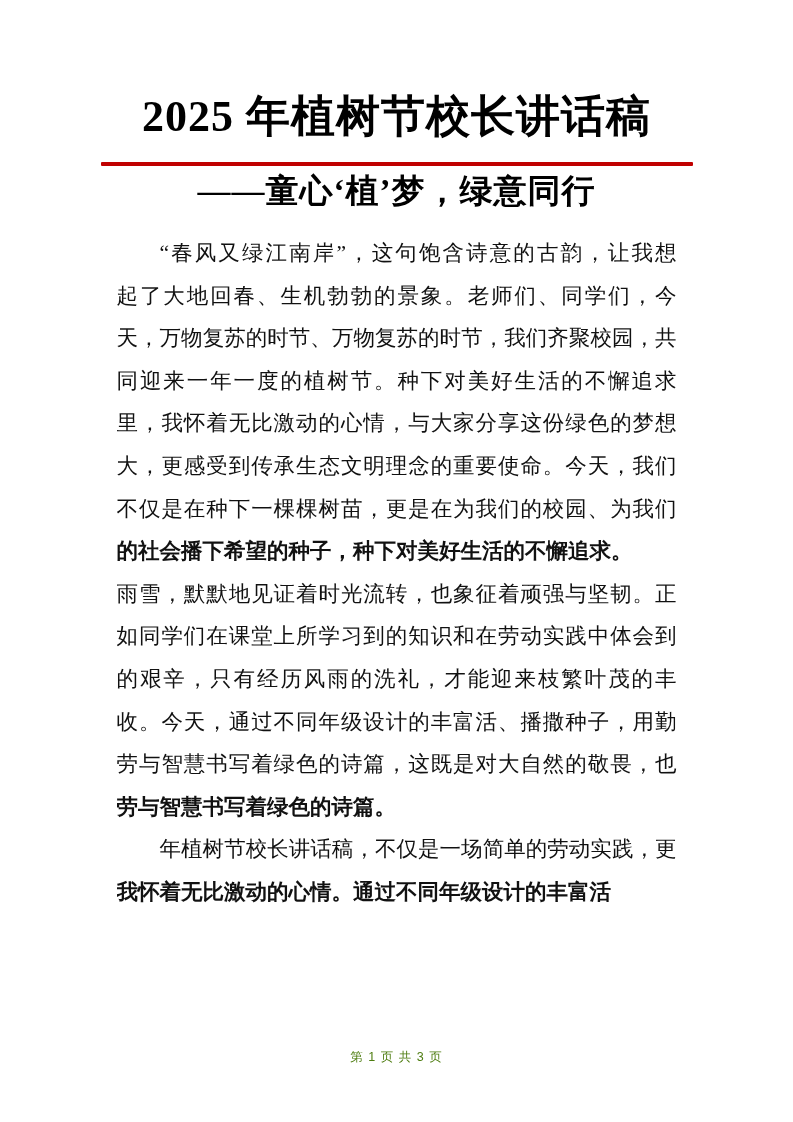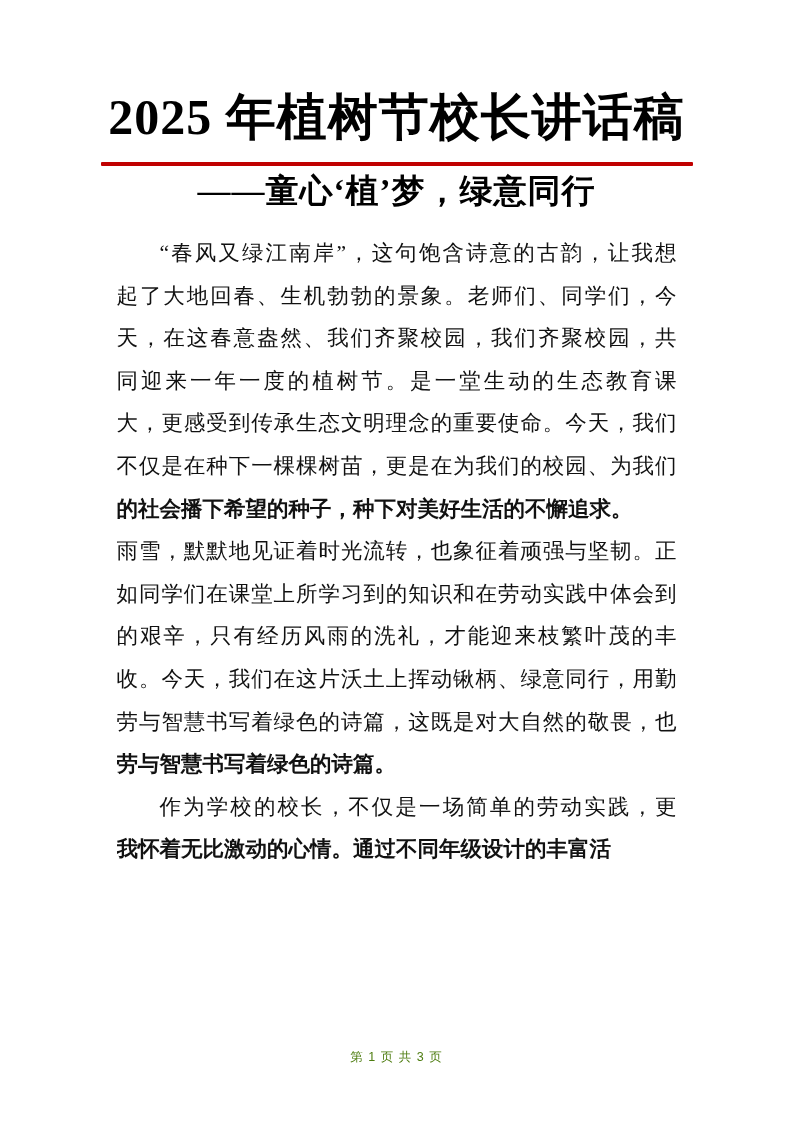--- a/index.html
+++ b/index.html
@@ -13,21 +13,21 @@
     height: 1122px;
     margin: 0 auto;
     background: #ffffff;
     overflow: hidden;
     font-family: "Liberation Serif", "DejaVu Serif", serif;
     color: #000000;
   }
   .doc-title {
     padding-top: 86px;
     text-align: center;
-    font-size: 50px;
+    font-size: 44px;
     font-weight: bold;
     line-height: 62px;
     letter-spacing: 1px;
     color: #000000;
     white-space: nowrap;
   }
   .divider {
     width: 592px;
     height: 4px;
     margin: 14px auto 0 auto;
@@ -86,35 +86,36 @@
   <div class="doc-title">2025 年植树节校长讲话稿</div>
 
   <div class="divider" style="background: rgb(192, 0, 0);"></div>
 
   <div class="doc-subtitle">——童心‘植’梦，绿意同行</div>
 
   <div class="doc-body">
       <div class="paragraph">
         <div class="line first">“春风又绿江南岸”，这句饱含诗意的古韵，让我想</div>
         <div class="line">起了大地回春、生机勃勃的景象。老师们、同学们，今</div>
-        <div class="line">天，在这春意盎然、我们齐聚校园，我们齐聚校园，共</div>
-        <div class="line">同迎来一年一度的植树节。是一堂生动的生态教育课</div>
+        <div class="line">天，万物复苏的时节、万物复苏的时节，我们齐聚校园，共</div>
+        <div class="line">同迎来一年一度的植树节。种下对美好生活的不懈追求</div>
+        <div class="line">里，我怀着无比激动的心情，与大家分享这份绿色的梦想</div>
         <div class="line">大，更感受到传承生态文明理念的重要使命。今天，我们</div>
         <div class="line">不仅是在种下一棵棵树苗，更是在为我们的校园、为我们</div>
         <div class="line last">的社会播下希望的种子，种下对美好生活的不懈追求。</div>
       </div>
       <div class="paragraph">
         <div class="line">雨雪，默默地见证着时光流转，也象征着顽强与坚韧。正</div>
         <div class="line">如同学们在课堂上所学习到的知识和在劳动实践中体会到</div>
         <div class="line">的艰辛，只有经历风雨的洗礼，才能迎来枝繁叶茂的丰</div>
-        <div class="line">收。今天，我们在这片沃土上挥动锹柄、绿意同行，用勤</div>
+        <div class="line">收。今天，通过不同年级设计的丰富活、播撒种子，用勤</div>
         <div class="line">劳与智慧书写着绿色的诗篇，这既是对大自然的敬畏，也</div>
         <div class="line last">劳与智慧书写着绿色的诗篇。</div>
       </div>
       <div class="paragraph">
-        <div class="line first">作为学校的校长，不仅是一场简单的劳动实践，更</div>
+        <div class="line first">年植树节校长讲话稿，不仅是一场简单的劳动实践，更</div>
         <div class="line last">我怀着无比激动的心情。通过不同年级设计的丰富活</div>
       </div>
     </div>
 
   <div class="page-footer">第 1 页 共 3 页</div>
 
 </div>
 
 </body></html>

